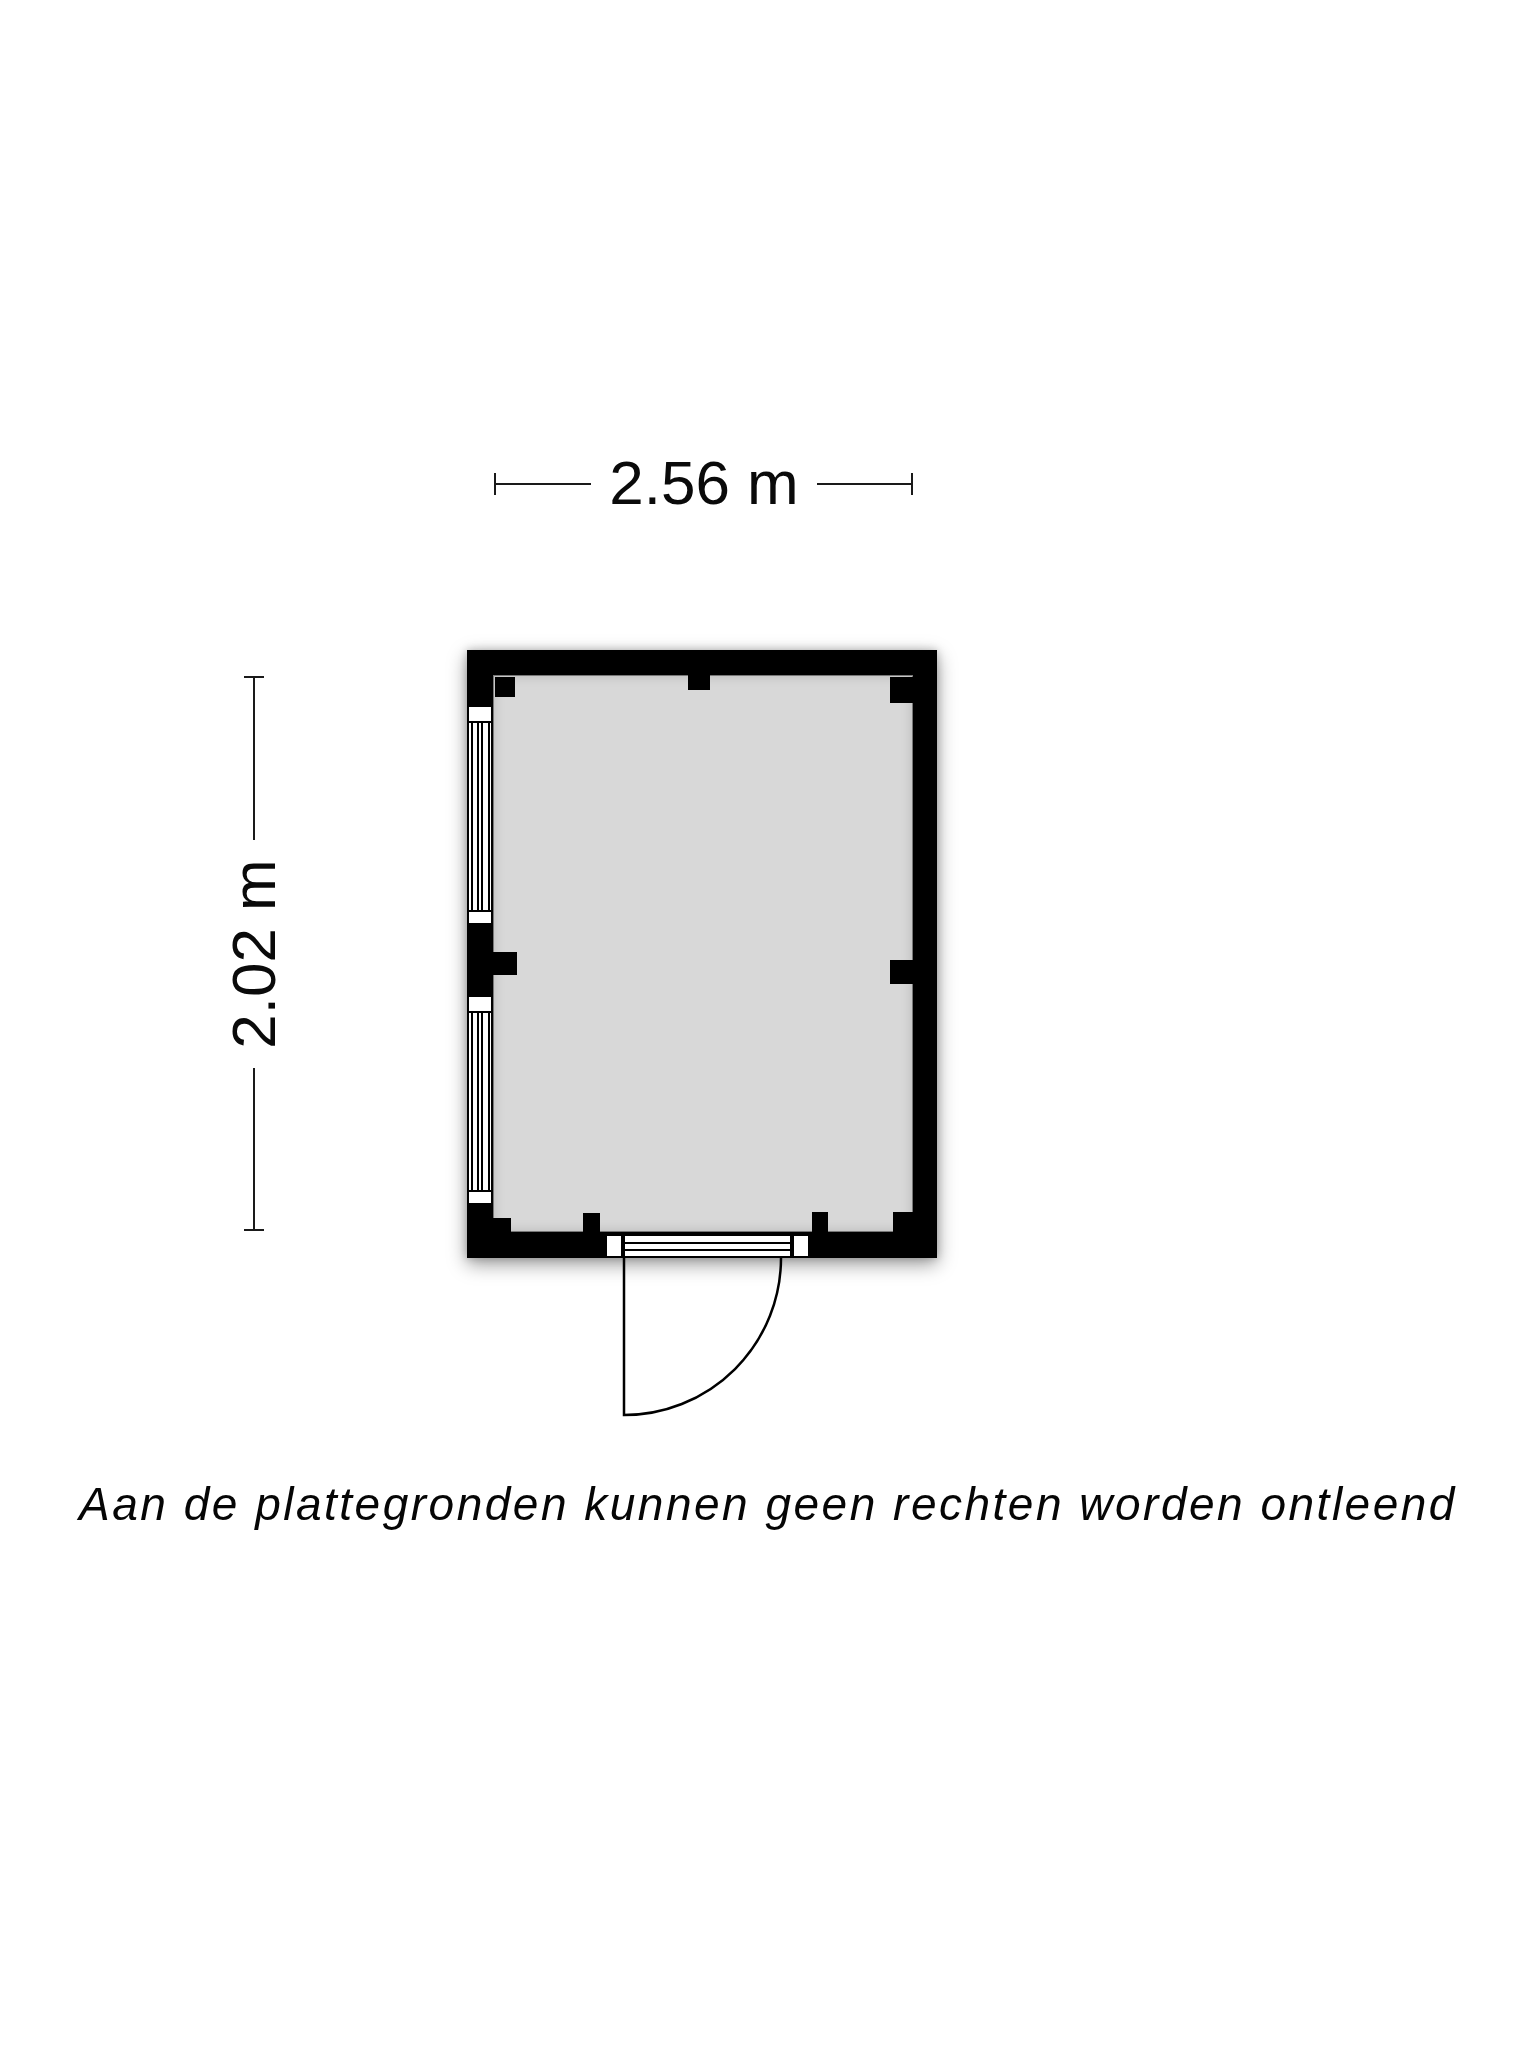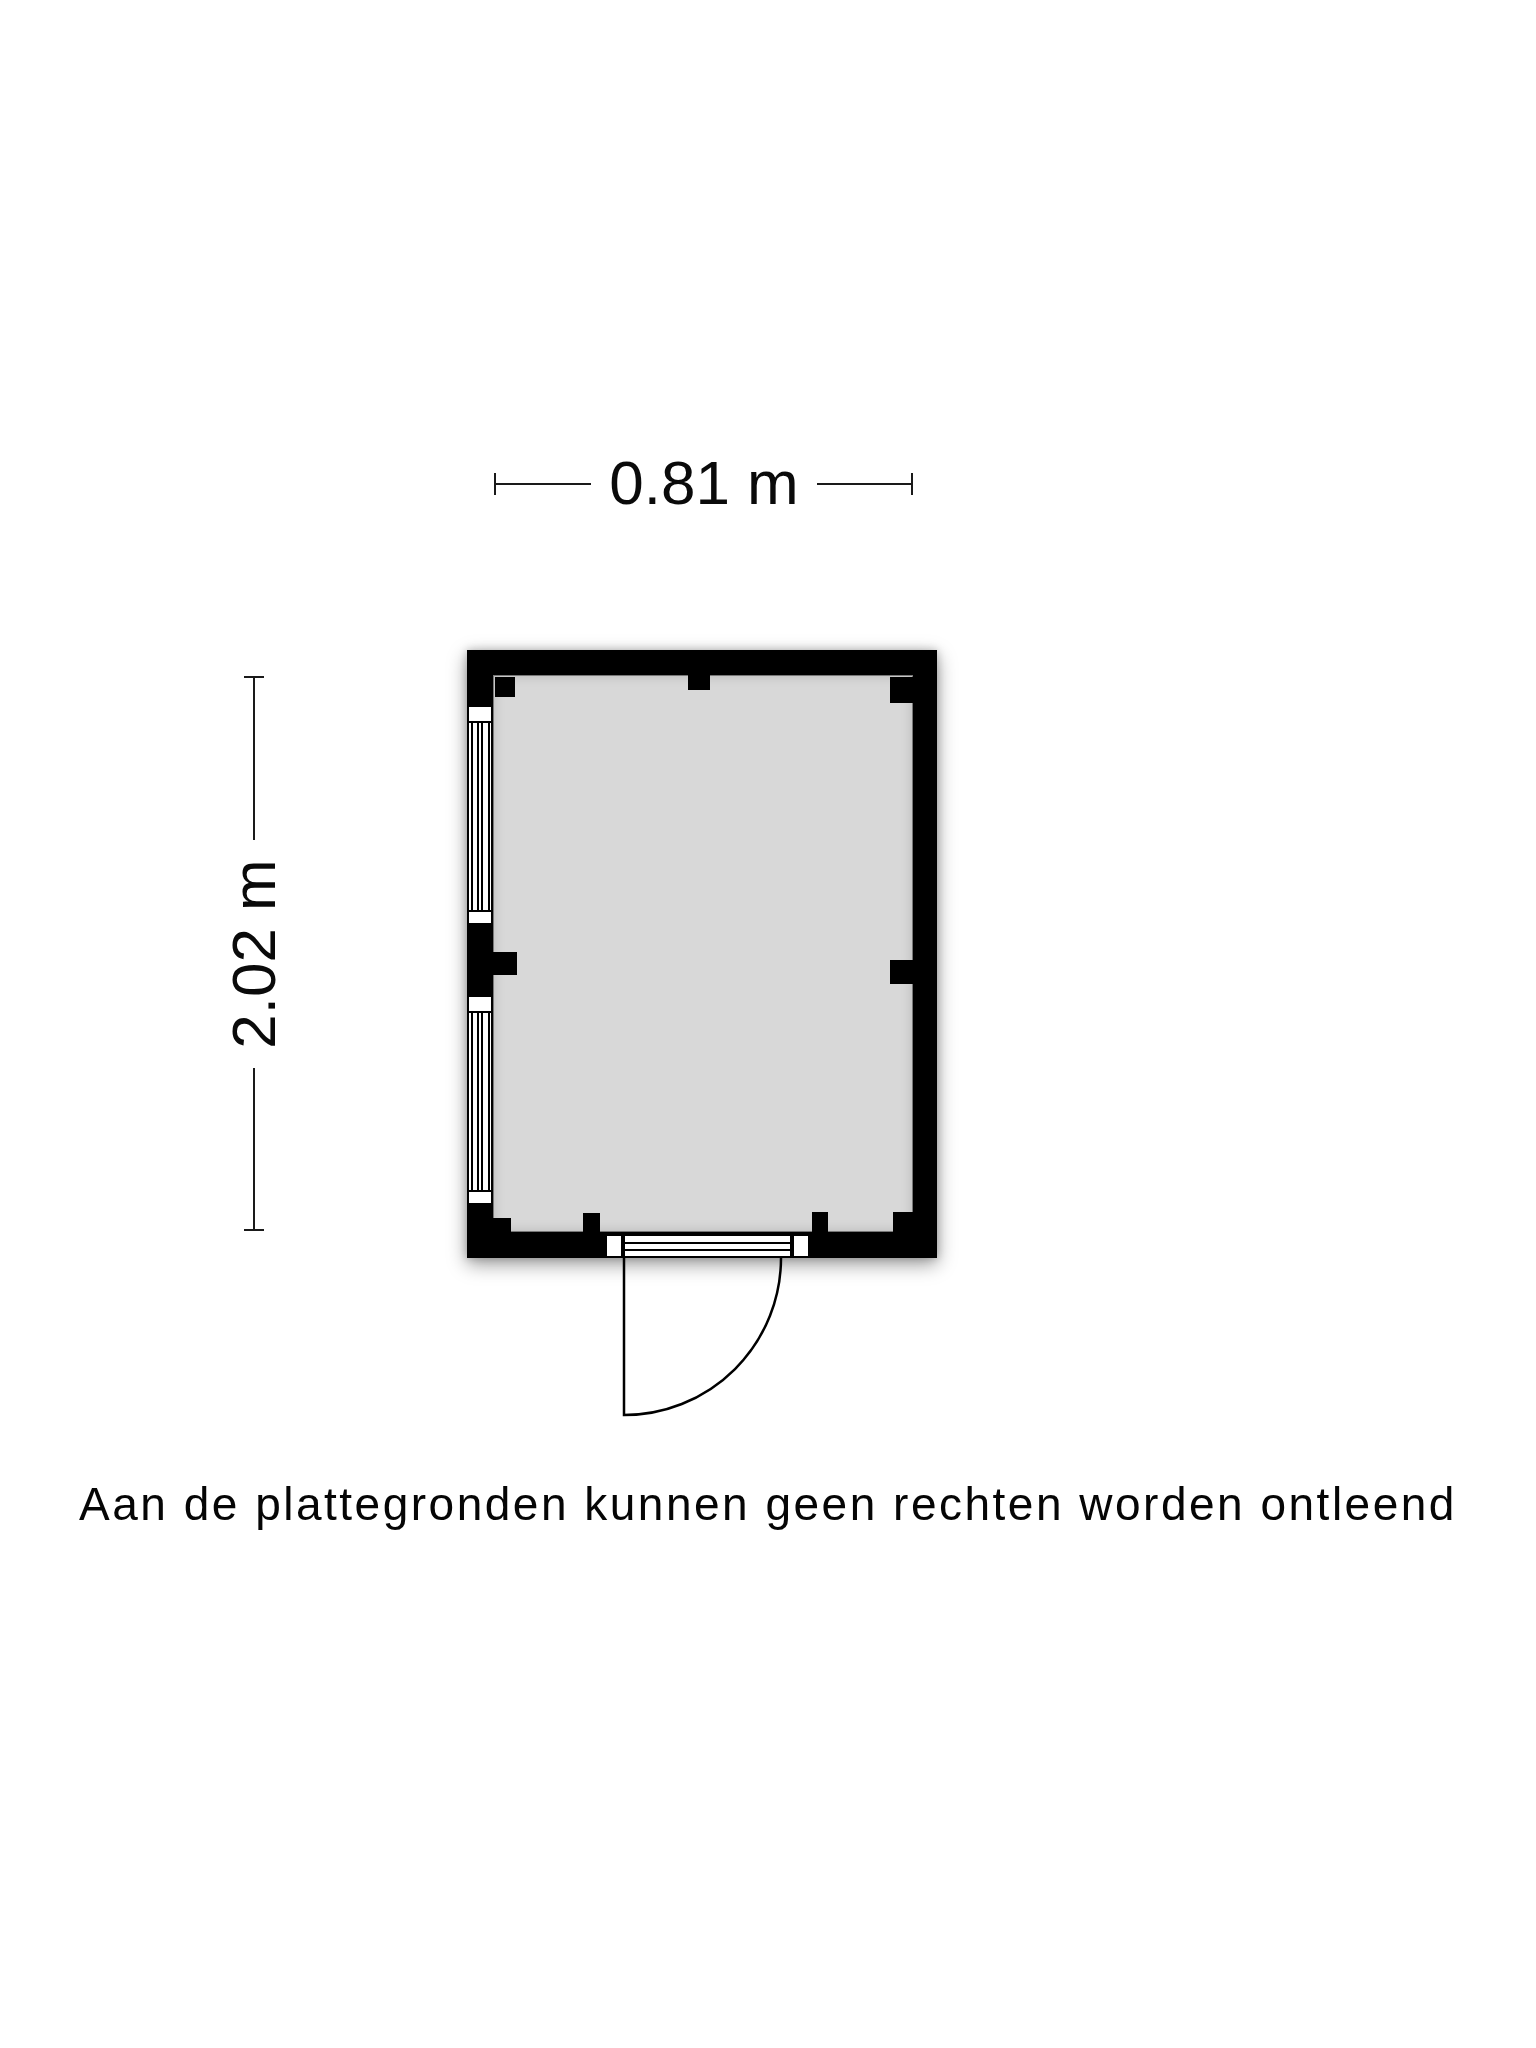--- a/index.html
+++ b/index.html
@@ -81,33 +81,33 @@
     color:#111;
   }
   
   .swing{position:absolute;left:0;top:0;width:1536px;height:2048px;pointer-events:none;}
   
   .footer{
     position:absolute;left:0;top:1476px;width:1536px;
     text-align:center;font-size:46px;line-height:57px;letter-spacing:2.5px;
     color:#050505;
   }
-  .footer div{white-space:nowrap;}
+  .footer div{white-space:nowrap;font-style:italic;}
 </style>
 </head>
 <body>
 
 <div class="canvas">
 
   <div>
     <div class="dim-seg" style="left:495px;top:483px;width:96px;height:2px;"></div>
     <div class="dim-seg" style="left:817px;top:483px;width:96px;height:2px;"></div>
     <div class="dim-seg" style="left:494px;top:473px;width:2px;height:22px;"></div>
     <div class="dim-seg" style="left:911px;top:473px;width:2px;height:22px;"></div>
-    <div class="dim-label dim-h-label">0.81 m</div>
+    <div class="dim-label dim-h-label">2.56 m</div>
   </div>
 
   <div>
     <div class="dim-seg" style="left:253px;top:677px;width:2px;height:163px;"></div>
     <div class="dim-seg" style="left:253px;top:1068px;width:2px;height:163px;"></div>
     <div class="dim-seg" style="left:244px;top:676px;width:20px;height:2px;"></div>
     <div class="dim-seg" style="left:244px;top:1229px;width:20px;height:2px;"></div>
     <div class="dim-label dim-v-label">2.02 m</div>
   </div>
 

